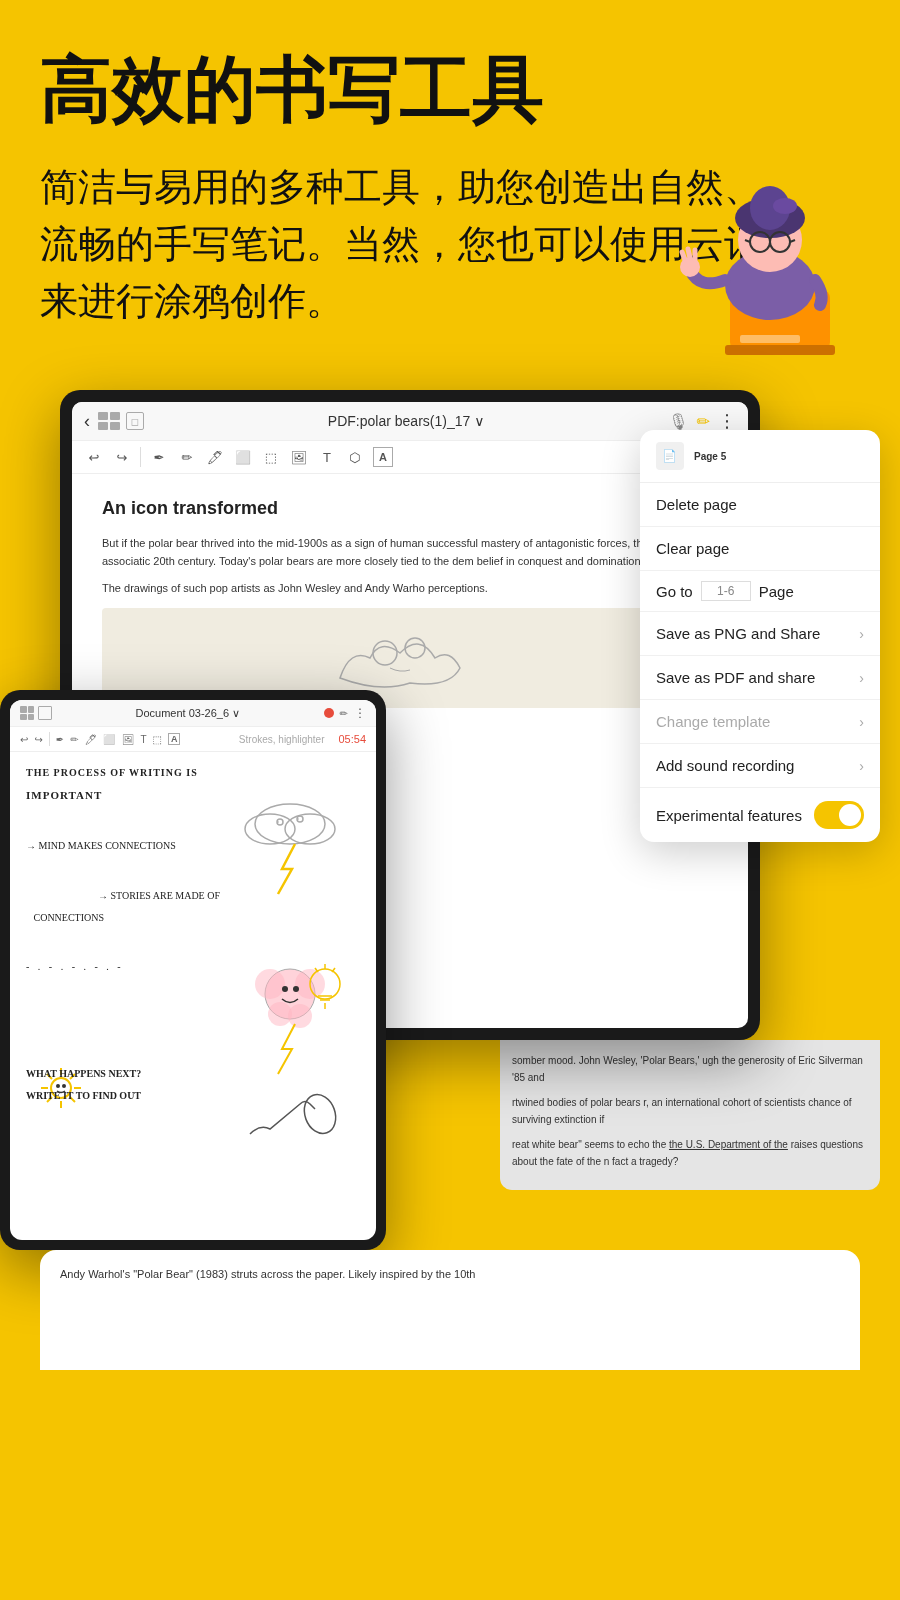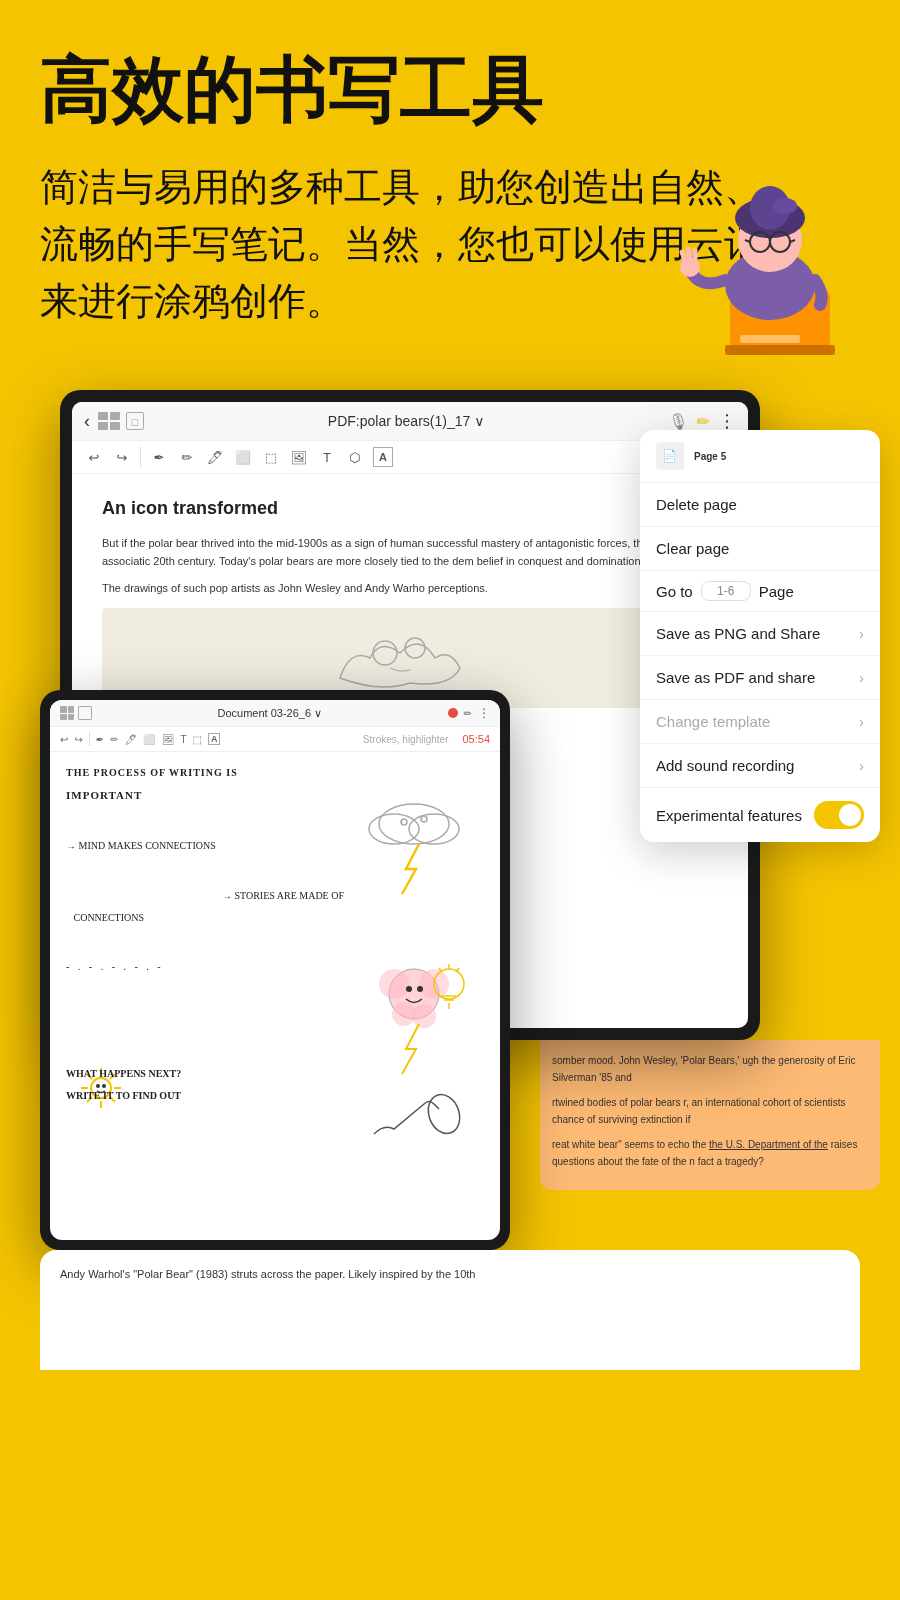--- a/index.html
+++ b/index.html
@@ -223,21 +223,21 @@
       padding: 10px 16px;
       border-bottom: 1px solid #f0f0f0;
       gap: 8px;
     }
     .goto-label {
       font-size: 15px;
       color: #222;
     }
     .goto-input {
       border: 1px solid #ddd;
-      border-radius: 8px;
+      border-radius: 0;
       padding: 2px 6px;
       font-size: 12px;
       width: 50px;
       text-align: center;
       color: #888;
     }
     .goto-page {
       font-size: 15px;
       color: #222;
     }
@@ -268,28 +268,27 @@
       height: 22px;
       background: #fff;
       border-radius: 50%;
     }
 
     
     .tablet-small {
       position: absolute;
       bottom: 0px;
       left: 0px;
-      width: 470px;
+      width: 386px;
       height: 560px;
       background: #1a1a1a;
       border-radius: 20px;
       padding: 10px;
       box-shadow: 0 20px 60px rgba(0,0,0,0.4);
       z-index: 3;
-      margin-left: 40px;
     }
     .tablet-small-inner {
       background: #fff;
       border-radius: 12px;
       height: 100%;
       overflow: hidden;
       position: relative;
     }
     .small-topbar {
       display: flex;
@@ -631,21 +630,21 @@
 
               <path d="M30 370 Q40 360 50 365 L80 340 Q85 335 90 340 L95 345" fill="none" stroke="#555" stroke-width="1.5"></path>
               <ellipse cx="100" cy="350" rx="15" ry="20" fill="none" stroke="#555" stroke-width="1.5" transform="rotate(-20, 100, 350)"></ellipse>
             </svg>
           </div>
         </div>
       </div>
     </div>
   </div>
 
-  <div style="position:absolute;top:690px;right:20px;width:340px;background:#fdba74;border-radius:0 0 12px 12px;padding:12px;z-index:1;">
+  <div style="position:absolute;top:690px;right:20px;width:380px;background:#e5e5e5;border-radius:0 0 12px 12px;padding:12px;z-index:1;">
     <p style="font-size:10px;color:#333;line-height:1.7;margin-bottom:8px;">somber mood. John Wesley, 'Polar Bears,' ugh the generosity of Eric Silverman '85 and</p>
     <p style="font-size:10px;color:#333;line-height:1.7;margin-bottom:8px;">rtwined bodies of polar bears r, an international cohort of scientists chance of surviving extinction if</p>
     <p style="font-size:10px;color:#333;line-height:1.7;margin-bottom:8px;">reat white bear" seems to echo the <span style="text-decoration:underline;">the U.S. Department of the</span> raises questions about the fate of the n fact a tragedy?</p>
   </div>
 </div>
 
 <div style="background:#F5C400;padding:0 20px 20px 20px;">
   <div class="bottom-section">
     <p class="bottom-text">
       Andy Warhol's "Polar Bear" (1983) struts across the paper. Likely inspired by the 10th

